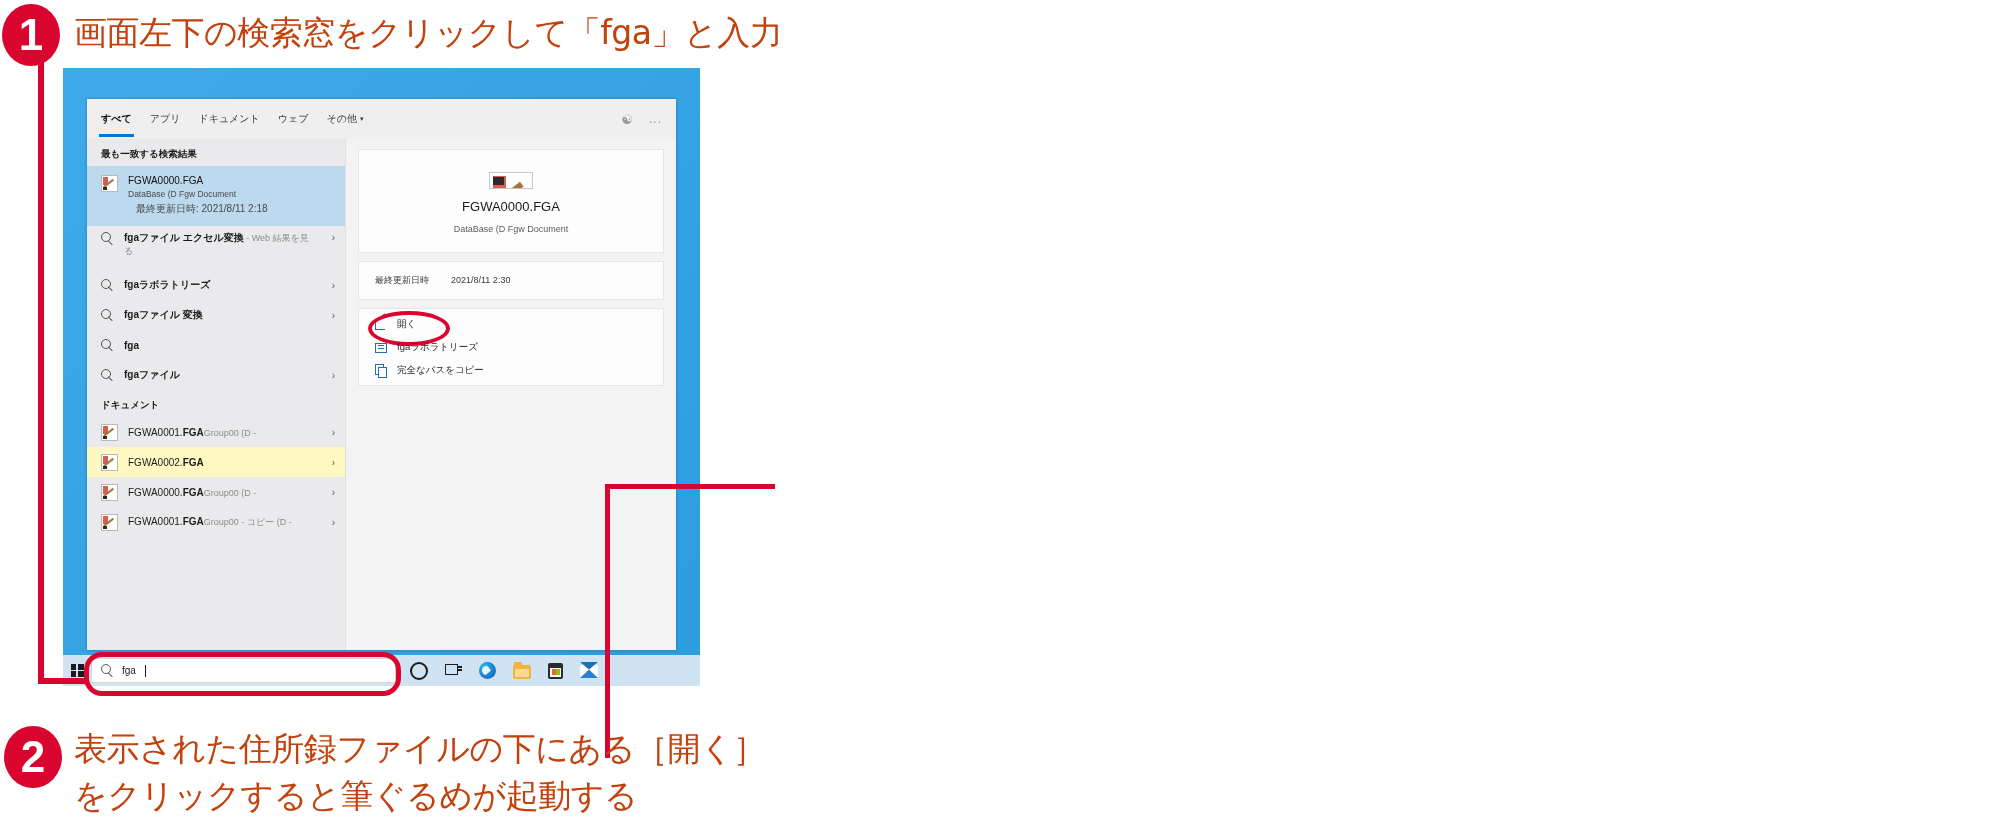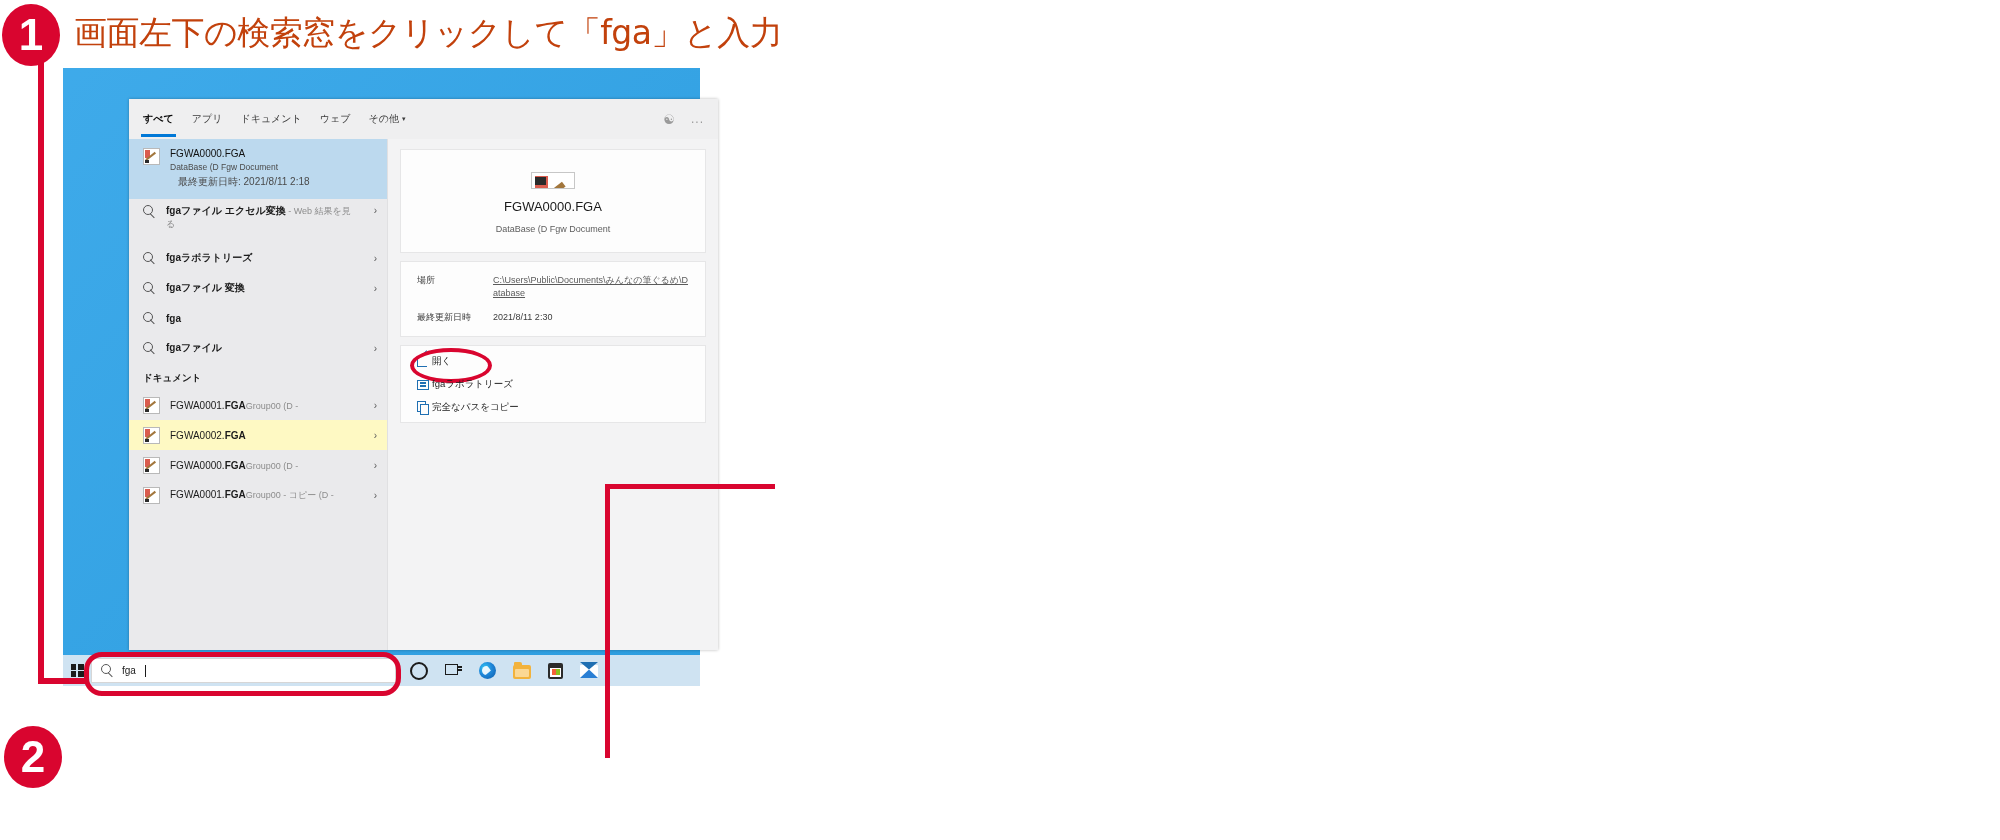--- a/index.html
+++ b/index.html
@@ -43,21 +43,21 @@
   }
   .desktop::after{
     content:"";position:absolute;inset:0;
     background:linear-gradient(135deg,rgba(255,255,255,.08) 0%,rgba(0,0,0,.04) 100%);
   }
 
   
   .searchpanel{
     position:absolute;left:87px;top:99px;width:589px;height:551px;
     background:#efeff0;z-index:12;
-    box-shadow:0 0 3px rgba(0,0,0,.28);display:flex;flex-direction:column;margin-left:42px;
+    box-shadow:0 0 3px rgba(0,0,0,.28);display:flex;flex-direction:column;
   }
   .sp-header{
     height:40px;flex:0 0 40px;display:flex;align-items:center;
     padding:0 14px;position:relative;background:#efeff0;
   }
   .tabs{display:flex;align-items:flex-end;gap:18px;height:40px;}
   .tab{
     font-size:10px;color:#3b3b3b;height:40px;display:flex;align-items:center;
     position:relative;cursor:default;white-space:nowrap;
   }
@@ -139,21 +139,21 @@
   .hero .ftype{font-size:9px;color:#5d5d5d;}
 
   .card.meta{padding:12px 14px 12px 16px;}
   .metarow{display:flex;gap:10px;margin-bottom:11px;align-items:flex-start;}
   .metarow:last-child{margin-bottom:0;}
   .metakey{width:66px;flex:0 0 66px;font-size:9px;color:#3b3b3b;}
   .metaval{font-size:9px;color:#3b3b3b;line-height:1.45;word-break:break-all;}
   .metaval.link{color:#5b5b5b;text-decoration:underline;}
 
   .actions{padding:9px 14px 8px 16px;display:flex;flex-direction:column;gap:10px;}
-  .action{display:flex;align-items:center;gap:2px;font-size:9.5px;color:#1b1b1b;position:relative;}
+  .action{display:flex;align-items:center;gap:9px;font-size:9.5px;color:#1b1b1b;position:relative;}
   .aico{width:13px;height:13px;flex:0 0 13px;position:relative;}
   .aico.open::before{content:"";position:absolute;left:0;top:2px;width:9px;height:9px;border:1.4px solid #1f6fb2;border-top:none;border-right:none;}
   .aico.open::after{content:"";position:absolute;left:5px;top:0;width:7px;height:1.4px;background:#1f6fb2;transform:rotate(-45deg);transform-origin:left center;}
   .aico.folder::before{content:"";position:absolute;left:0;top:2px;width:10px;height:8px;border:1.4px solid #1f6fb2;}
   .aico.folder::after{content:"";position:absolute;left:3px;top:4px;width:6px;height:1.4px;background:#1f6fb2;box-shadow:0 3px 0 #1f6fb2;}
   .aico.copy::before{content:"";position:absolute;left:0;top:0;width:7px;height:9px;border:1.4px solid #1f6fb2;}
   .aico.copy::after{content:"";position:absolute;left:3px;top:3px;width:7px;height:9px;border:1.4px solid #1f6fb2;background:#fdfdfd;}
 
   
   .ring-open{
@@ -233,20 +233,21 @@
       <div class="hdr-right">
         <span class="hdr-ico">☯</span>
         <span class="dots">...</span>
       </div>
     </div>
 
     <div class="sp-body">
 
       <div class="results">
 
+        <div class="group-title">最も一致する検索結果</div>
 
         <div class="best">
           <div class="fgaicon">
             <span class="red"></span>
               <span class="pen"></span>
               <span class="nib"></span>
           </div>
           <div class="txt">
             <div class="name">FGWA0000.FGA</div>
             <div class="sub">DataBase (D Fgw Document</div>
@@ -327,24 +328,20 @@
           <div class="fgaicon big">
             <span class="red"></span>
               <span class="pen"></span>
               <span class="nib"></span>
           </div>
           <div class="fname">FGWA0000.FGA</div>
           <div class="ftype">DataBase (D Fgw Document</div>
         </div>
 
         <div class="card meta">
-          <div class="metarow">
-            <div class="metakey">場所</div>
-            <div class="metaval link">C:\Users\Public\Documents\みんなの筆ぐるめ\Database</div>
-          </div>
           <div class="metarow">
             <div class="metakey">最終更新日時</div>
             <div class="metaval">2021/8/11 2:30</div>
           </div>
         </div>
 
         <div class="card actions">
           <div class="action">
             <span class="aico open"></span>
             <span>開く</span>
@@ -385,14 +382,16 @@
       <span class="tbi edge"></span>
       <span class="tbi explorer"></span>
       <span class="tbi store"></span>
       <span class="tbi mail"></span>
     </div>
   </div>
 
   <div class="leader" id="lead2h"></div>
   <div class="leader" id="lead2v"></div>
   <div class="badge" id="badge2">2</div>
+  <div class="caption" id="cap2"><span>表示された住所録ファイルの下にある［開く］</span>
+<span>をクリックすると筆ぐるめが起動する</span></div>
 
 </div>
 
 </body></html>

